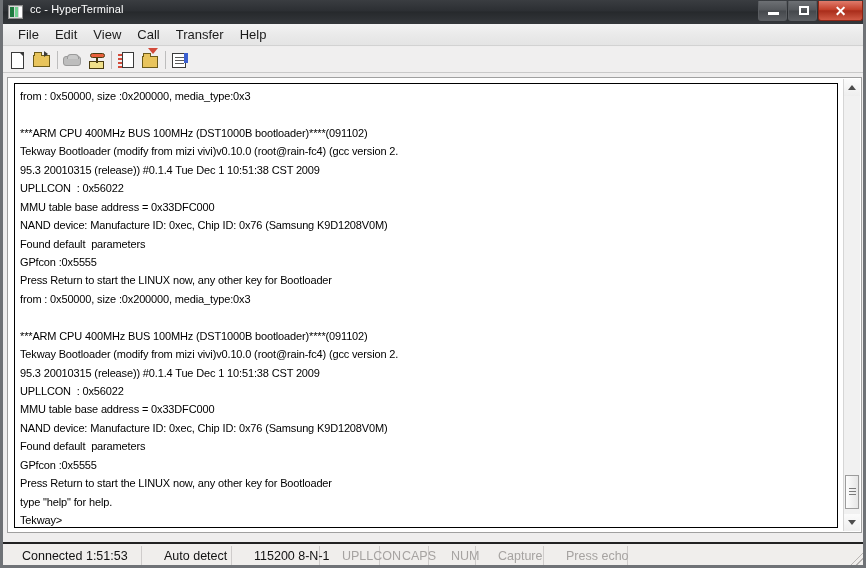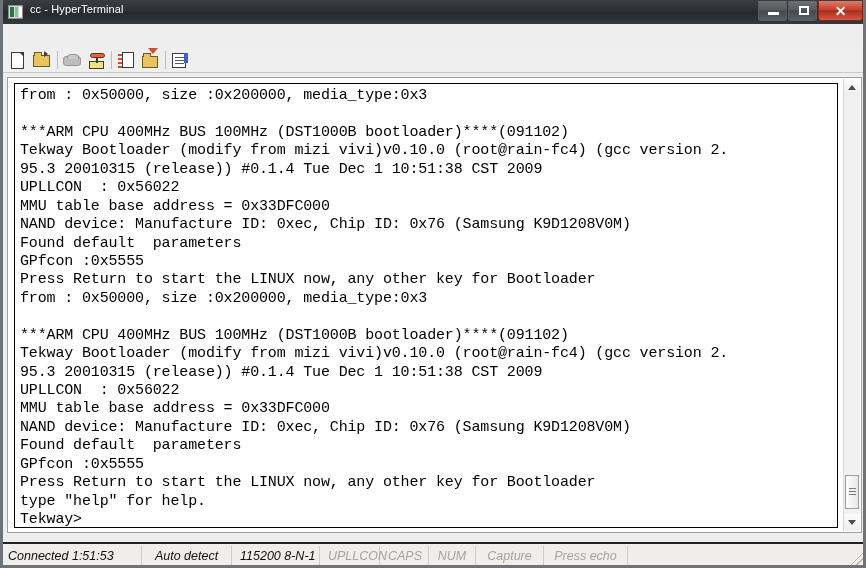--- a/index.html
+++ b/index.html
@@ -328,22 +328,22 @@
     background: #ffffff;
     border: 1px solid #000000;
     box-sizing: border-box;
     overflow: hidden;
   }
   .term-text {
     position: absolute;
     left: 5px;
     top: 3px;
     right: 0;
-    font-family: Liberation Mono, monospace;
-    font-size: 15px;
+    font-family: Liberation Sans, sans-serif;
+    font-size: 11px;
     line-height: 18.45px;
     color: #000000;
     white-space: pre;
     letter-spacing: -0.15px;
   }
   .term-line { height: 18.45px; }
   .cursor {
     display: inline-block;
     width: 9px;
     border-bottom: 2px solid #000000;
@@ -407,25 +407,24 @@
     border-top: 2px solid #222222;
     box-sizing: border-box;
     display: flex;
     align-items: center;
     font-size: 12.5px;
     color: #111111;
   }
   .st-cell {
     height: 20px;
     line-height: 20px;
-    padding: 0 8px;
+    padding: 0 22px;
     white-space: nowrap;
     box-sizing: border-box;
     border-right: 1px solid #cfcccb;
-    font-style: italic;
   }
   .st-cell.first { border-right: 1px solid #cfcccb; }
   .st-cell.dim { color: #a6a3a1; }
   .st-grip {
     position: absolute;
     right: 3px; bottom: 3px;
     width: 12px; height: 12px;
     background:
       linear-gradient(135deg, transparent 0 46%, #b8b5b3 46% 54%, transparent 54% 100%),
       linear-gradient(135deg, transparent 0 70%, #b8b5b3 70% 78%, transparent 78% 100%);
@@ -449,20 +448,28 @@
       </div>
       <div class="winbtn max">
         <span class="maxbox"></span>
       </div>
       <div class="winbtn close">
         <span class="xglyph">✕</span>
       </div>
     </div>
   </div>
 
+  <div class="menubar">
+    <div class="menu-item">File</div>
+    <div class="menu-item">Edit</div>
+    <div class="menu-item">View</div>
+    <div class="menu-item">Call</div>
+    <div class="menu-item">Transfer</div>
+    <div class="menu-item">Help</div>
+  </div>
 
   <div class="toolbar">
     <div class="tb-icon" style="left:8px">
       <span class="ic-page"></span>
     </div>
     <div class="tb-icon" style="left:32px">
       <span class="ic-folder"></span>
     </div>
     <div class="tb-sep" style="left:57px"></div>
     <div class="tb-icon" style="left:62px">

